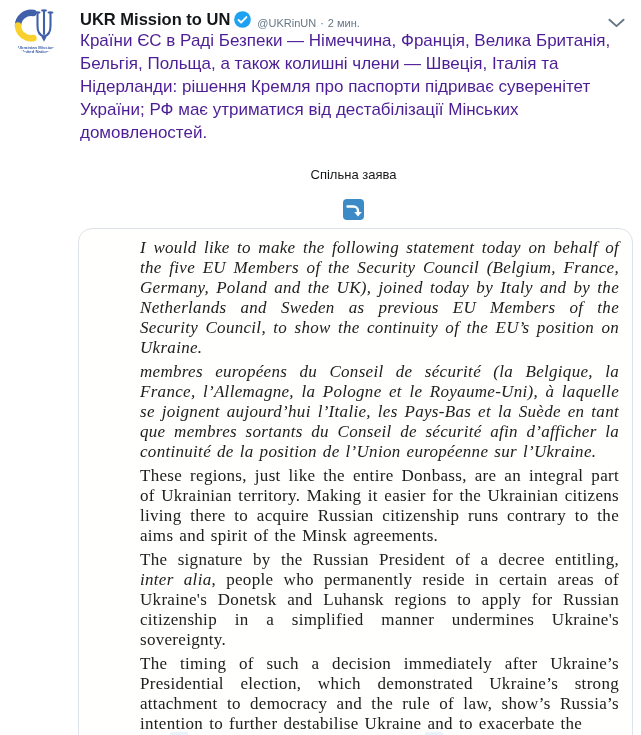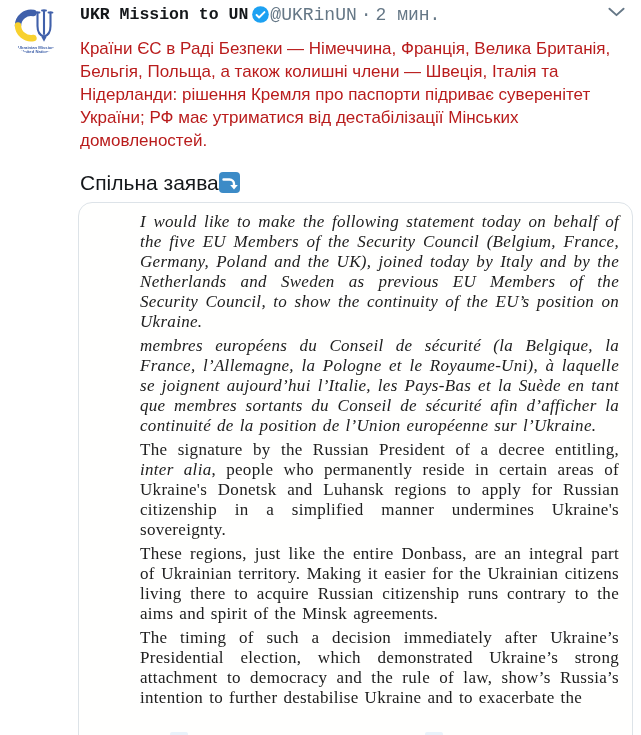--- a/index.html
+++ b/index.html
@@ -12,31 +12,31 @@
     overflow: hidden;
   }
   .tweet { display: flex; padding: 5px 14px 0 11px; }
   .avatar-col { flex: none; width: 50px; margin-right: 19px; }
   .avatar {
     width: 50px; height: 50px; border-radius: 50%;
     overflow: hidden; background: #fff;
   }
   .content { flex: 1; min-width: 0; }
 
-  .head-row { display: flex; align-items: flex-start; height: 24px; font-family: Liberation Mono, monospace; }
+  .head-row { display: flex; align-items: flex-end; height: 24px; }
   .name { font-weight: 700; font-size: 16.5px; color: #14171a; white-space: nowrap; }
   .badge { display: inline-flex; margin-left: 3px; }
-  .meta { font-size: 18px; color: #657786; white-space: nowrap; }
+  .meta { margin-left: 5px; font-size: 11px; color: #657786; white-space: nowrap; }
   .meta .dot { margin: 0 4px; }
   .caret { margin-left: auto; display: inline-flex; padding: 2px 2px 0 0; cursor: pointer; }
 
-  .body-text { margin-top: 8px; font-size: 17px; line-height: 23px; color: #b91c1c; }
+  .body-text { margin-top: 0; font-size: 17px; line-height: 23px; color: #4c1d95; }
   .statement {
-    margin-top: 19px; font-size: 21px; line-height: 23px;
-    display: flex; align-items: center; gap: 0; color: #14171a;
+    margin-top: 19px; font-size: 13px; line-height: 23px;
+    display: flex; align-items: center; gap: 13px; color: #14171a; flex-direction: column;
   }
   .emoji-box { display: inline-flex; width: 21px; height: 21px; }
 
   .attachment {
     margin-top: 8px; margin-left: -2px;
     width: 555px; height: 565px;
     border: 1px solid #dde3e8; border-radius: 14px;
     background: #fffffe; overflow: hidden;
     padding: 9px 13px 0 61px;
     cursor: pointer;
@@ -111,22 +111,22 @@
           <rect x="0" y="0" width="21" height="21" rx="4" fill="#3c8bc7"></rect>
           <path d="M4.5 7.5 H10.5 A4.5 4.5 0 0 1 15 12 V13" stroke="#ffffff" stroke-width="2.4" fill="none" stroke-linecap="round"></path>
           <polygon points="11.2,13 18.8,13 15,17.6" fill="#ffffff"></polygon>
         </svg>
       </span>
     </div>
 
     <div class="attachment doc">
       <p class="ital">I would like to make the following statement today on behalf of the five EU Members of the Security Council (Belgium, France, Germany, Poland and the UK), joined today by Italy and by the Netherlands and Sweden as previous EU Members of the Security Council, to show the continuity of the EU’s position on Ukraine.</p>
       <p class="ital">membres européens du Conseil de sécurité (la Belgique, la France, l’Allemagne, la Pologne et le Royaume-Uni), à laquelle se joignent aujourd’hui l’Italie, les Pays-Bas et la Suède en tant que membres sortants du Conseil de sécurité afin d’afficher la continuité de la position de l’Union européenne sur l’Ukraine.</p>
+      <p>These regions, just like the entire Donbass, are an integral part of Ukrainian territory. Making it easier for the Ukrainian citizens living there to acquire Russian citizenship runs contrary to the aims and spirit of the Minsk agreements.</p>
       <p><span>The signature by the Russian President of a decree entitling, </span><span class="emph">inter alia</span><span>, people who permanently reside in certain areas of Ukraine's Donetsk and Luhansk regions to apply for Russian citizenship in a simplified manner undermines Ukraine's sovereignty.</span></p>
-      <p>These regions, just like the entire Donbass, are an integral part of Ukrainian territory. Making it easier for the Ukrainian citizens living there to acquire Russian citizenship runs contrary to the aims and spirit of the Minsk agreements.</p>
       <p>The timing of such a decision immediately after Ukraine’s Presidential election, which demonstrated Ukraine’s strong attachment to democracy and the rule of law, show’s Russia’s intention to further destabilise Ukraine and to exacerbate the</p>
     </div>
 
   </div>
 </div>
 
 <div class="smudge s1"></div>
 <div class="smudge s2"></div>
 
 </body></html>

